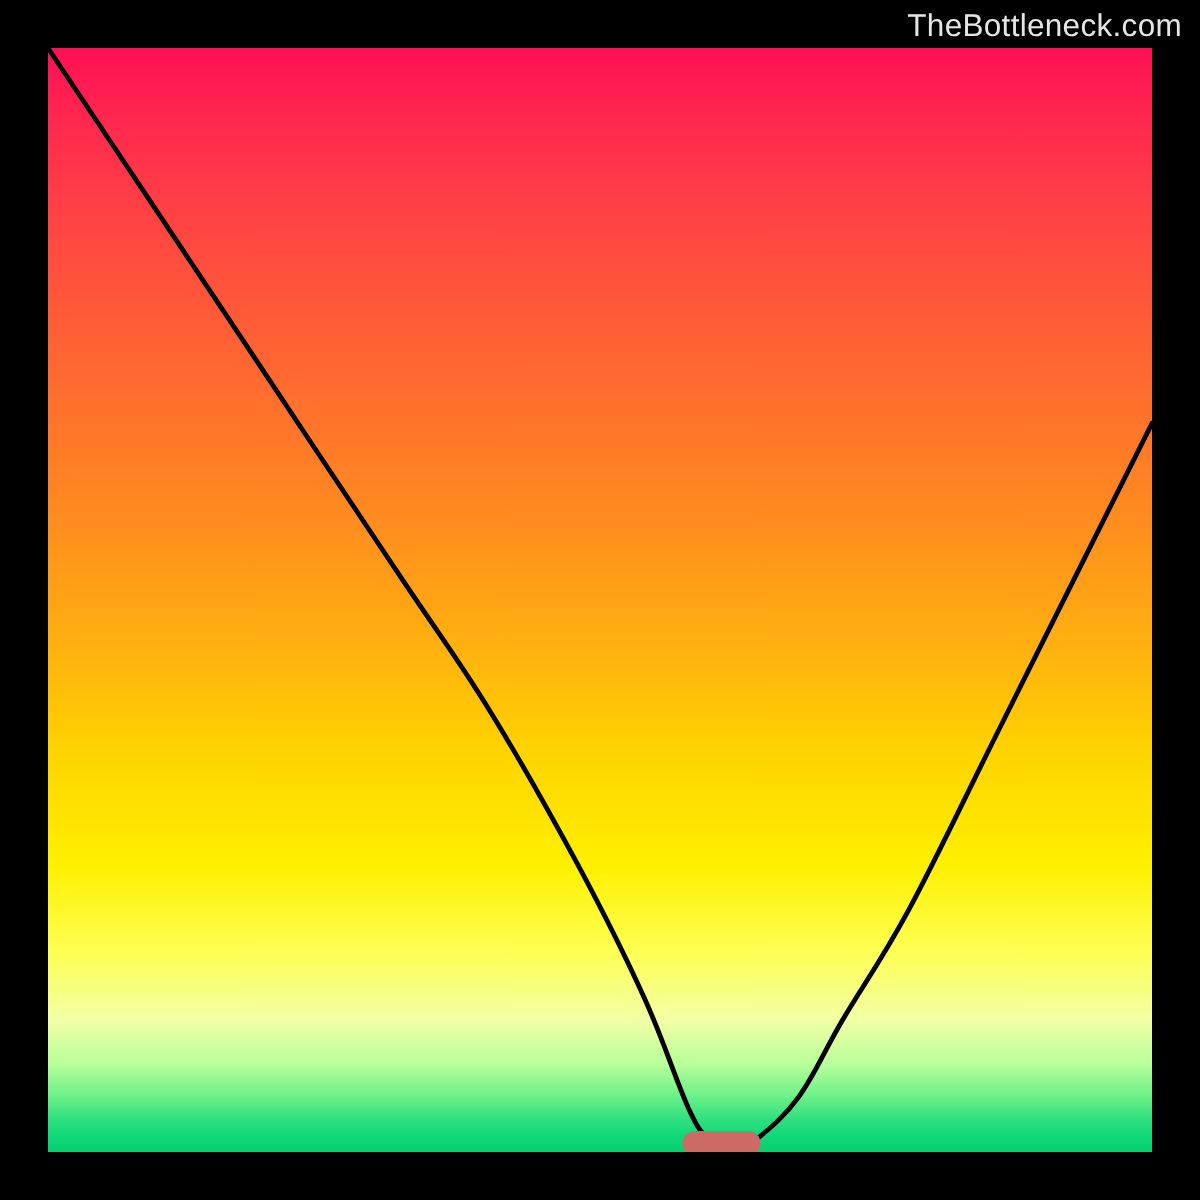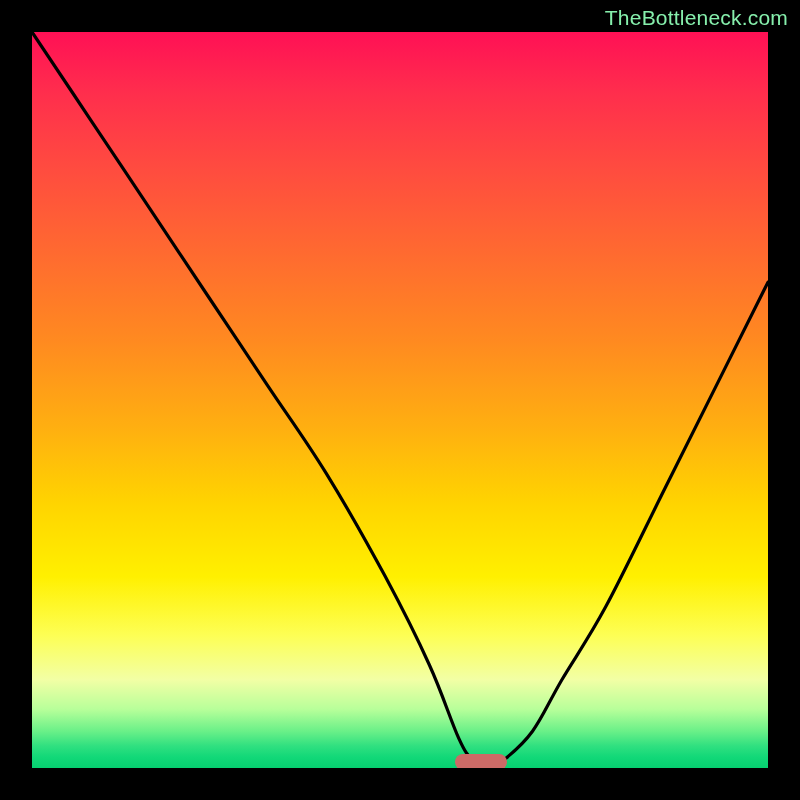--- a/index.html
+++ b/index.html
@@ -44,21 +44,21 @@
       #6af088 95%,
       #30e080 97%,
       #12d878 98.5%,
       #06d070 100%
     );
   }
   .watermark {
     position: absolute;
     top: 6px;
     right: 12px;
-    color: #86efac;
+    color: #e5e5e5;
     font-size: 21px;
     font-weight: 500;
     letter-spacing: 0.2px;
     z-index: 20;
     user-select: none;
   }
   .marker {
     position: absolute;
     width: 52px;
     height: 16px;

